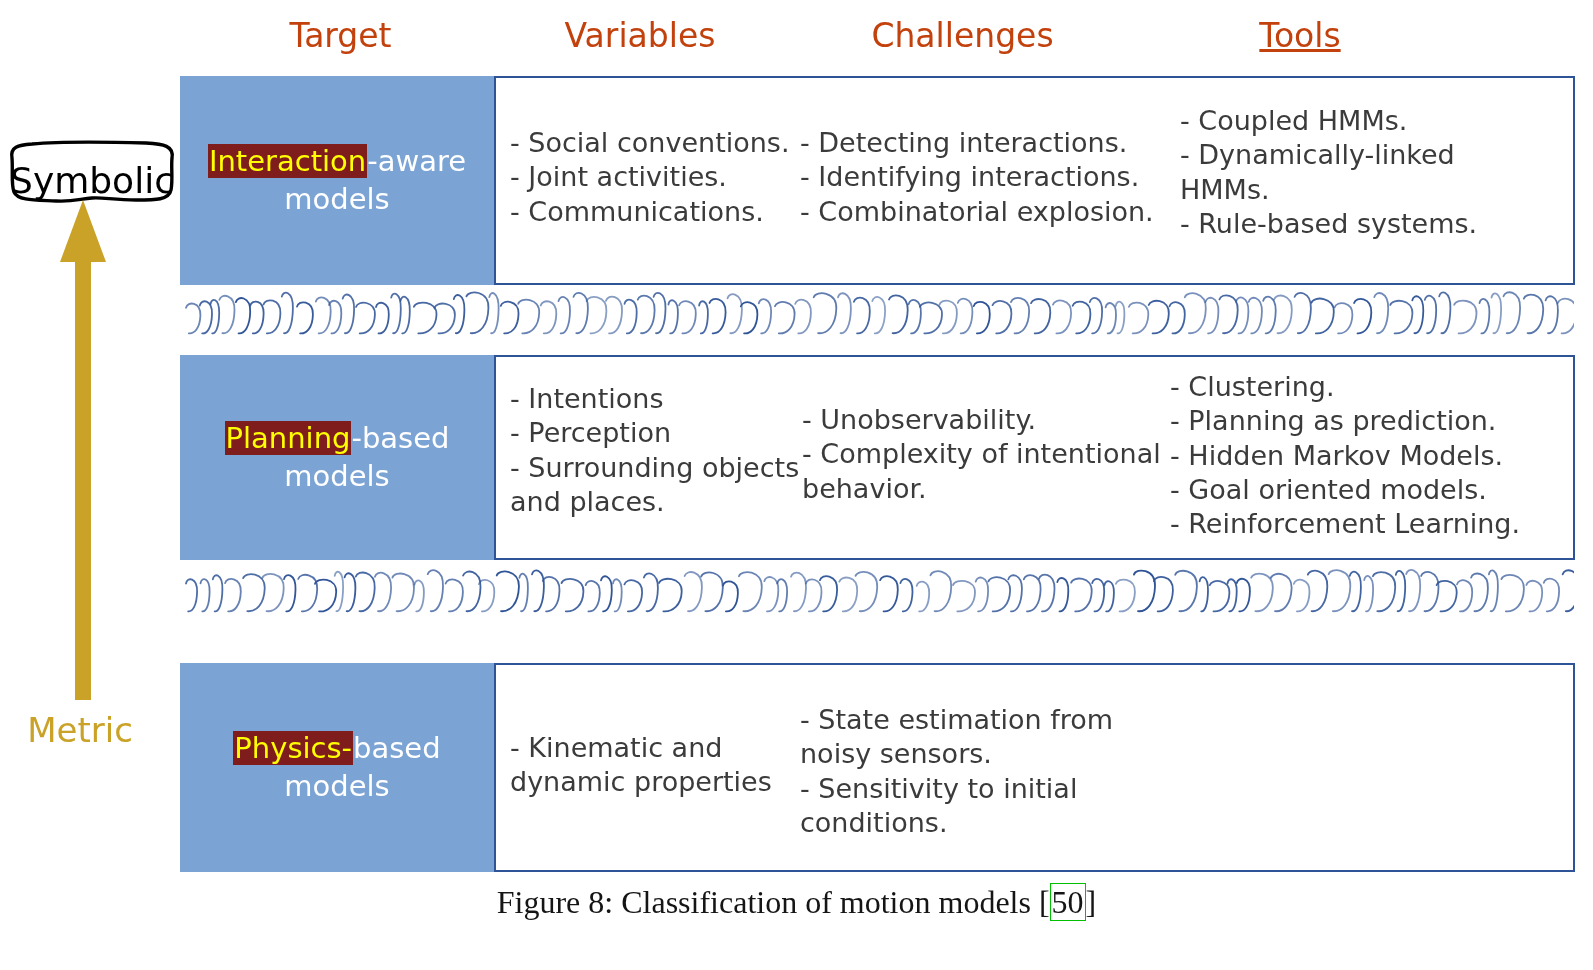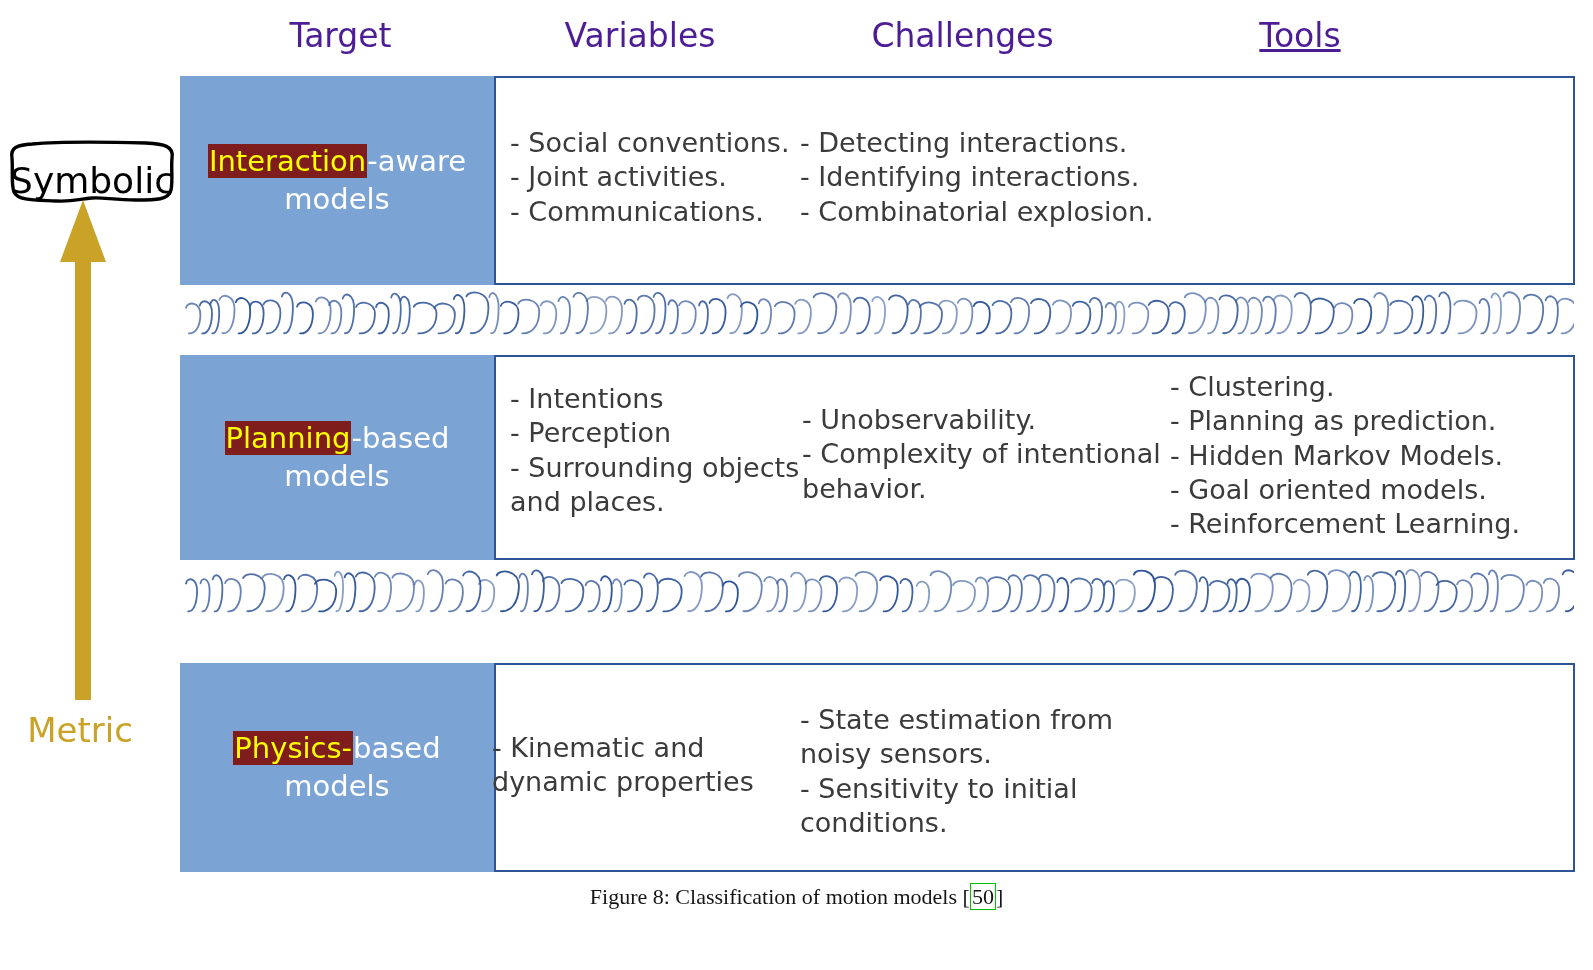--- a/index.html
+++ b/index.html
@@ -13,21 +13,21 @@
     position: relative;
     font-family: "DejaVu Sans", sans-serif;
     overflow: hidden;
   }
 
   
   .col-header {
     position: absolute;
     top: 16px;
     font-size: 33px;
-    color: #4c1d95;
+    color: #c2410c;
     font-family: "DejaVu Sans", sans-serif;
     text-align: center;
     letter-spacing: 0px;
     white-space: nowrap;
   }
   #hdr-target    { left: 243px; width: 195px; }
   #hdr-variables { left: 540px; width: 200px; }
   #hdr-challeng  { left: 855px; width: 215px; }
   #hdr-tools     { left: 1205px; width: 190px; text-decoration: underline; }
 
@@ -80,21 +80,21 @@
 
   
   #r0-vars  { left: 330px;  top: 50px;  width: 300px; }
   #r0-chal  { left: 620px;  top: 50px;  width: 372px; }
   #r0-tools { left: 1000px; top: 28px;  width: 330px; }
   
   #r1-vars  { left: 330px;  top: 27px;  width: 290px; }
   #r1-chal  { left: 622px;  top: 48px;  width: 372px; }
   #r1-tools { left: 990px;  top: 15px;  width: 390px; }
   
-  #r2-vars  { left: 312px;  top: 68px;  width: 300px; }
+  #r2-vars  { left: 330px;  top: 68px;  width: 300px; }
   #r2-chal  { left: 620px;  top: 40px;  width: 330px; }
   #r2-tools { left: 990px;  top: 68px;  width: 380px; }
 
   
   .squiggle {
     position: absolute;
     left: 182px;
     width: 1392px;
     height: 52px;
   }
@@ -138,21 +138,21 @@
   }
 
   
   #caption {
     position: absolute;
     left: 0;
     top: 884px;
     width: 1593px;
     text-align: center;
     font-family: "Liberation Serif", serif;
-    font-size: 22px;
+    font-size: 32px;
     color: #151515;
   }
   #caption .refbox {
     border: 1.5px solid #00C000;
     padding: 0 1px;
   }
 </style>
 </head>
 <body>
 
@@ -168,20 +168,24 @@
       <span class="hl">Interaction</span><span>-aware</span><br>
       <span>models</span>
     </div>
   </div>
   <div class="txtblock" id="r0-vars">- Social conventions.
 - Joint activities.
 - Communications.</div>
   <div class="txtblock" id="r0-chal">- Detecting interactions.
 - Identifying interactions.
 - Combinatorial explosion.</div>
+  <div class="txtblock" id="r0-tools">- Coupled HMMs.
+- Dynamically-linked
+  HMMs.
+- Rule-based systems.</div>
 </div>
 
 <svg class="squiggle" id="sq-0" viewBox="0 0 1392 52" preserveAspectRatio="none">
   <g id="sq-g-0" fill="none" stroke="#2E5396" stroke-width="1.8" stroke-linecap="round">
       <path d="M4.0,19.8 C5.6,12.8 18.8,13.8 18.4,27.3 C18.0,40.0 12.6,46.0 6.8,45.4" opacity="0.71"></path>
       <path d="M17.8,17.5 C19.1,10.5 30.4,11.5 30.0,25.9 C29.7,39.5 25.1,46.0 20.2,45.4" opacity="0.87"></path>
       <path d="M28.5,16.1 C29.4,9.1 37.4,10.1 37.2,25.0 C37.0,39.2 33.7,46.0 30.2,45.3" opacity="0.85"></path>
       <path d="M37.4,11.9 C39.1,4.9 53.0,5.9 52.5,22.4 C52.2,38.4 46.5,46.0 40.4,45.2" opacity="0.66"></path>
       <path d="M53.8,14.2 C55.4,7.2 68.6,8.2 68.2,23.8 C67.9,38.8 62.4,46.0 56.6,45.3" opacity="0.99"></path>
       <path d="M68.2,17.8 C69.7,10.8 82.1,11.8 81.6,26.0 C81.3,39.6 76.2,46.0 70.8,45.4" opacity="0.91"></path>

